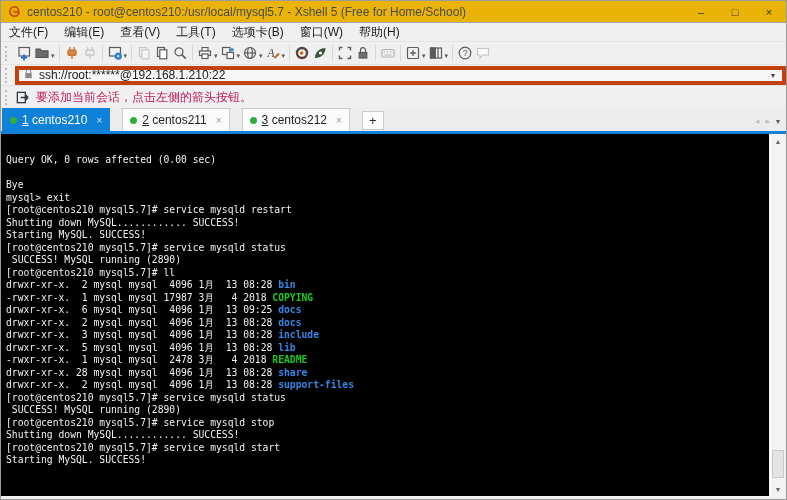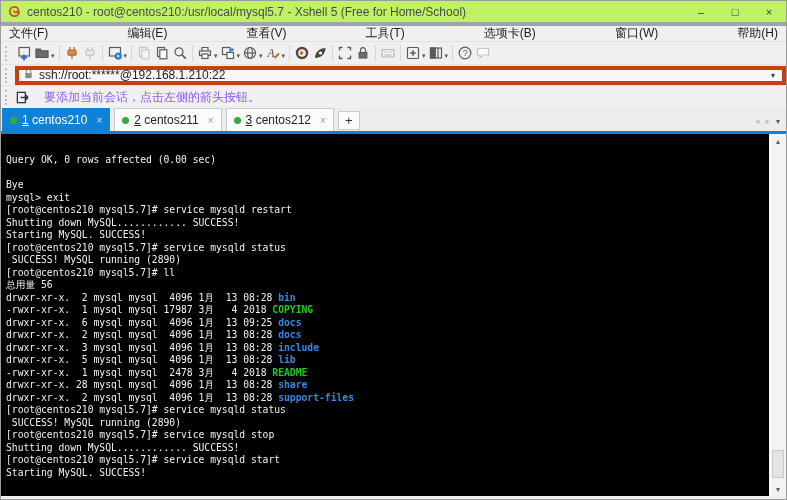--- a/index.html
+++ b/index.html
@@ -4,51 +4,51 @@
 <style>
   html,body{margin:0;padding:0;background:#cfcfcf;}
   *{box-sizing:border-box;}
   #window{position:relative;width:787px;height:500px;background:#f0f0f0;
     border:1px solid #9b9b9b;overflow:hidden;
     font-family:"Liberation Sans","DejaVu Sans",sans-serif;font-size:12px;color:#3c3c3c;}
   .bar{position:absolute;left:0;right:0;display:flex;align-items:center;}
   .grip{width:5px;height:15px;border-left:2px dotted #bdbdbd;margin:0 5px 0 4px;flex:0 0 auto;}
 
   
-  #titlebar{top:0;height:21px;background:#bef264;}
+  #titlebar{top:0;height:21px;background:#eab308;}
   #win-icon{margin:0 5px 0 6px;display:flex;align-items:center;}
   #title-text{flex:1;color:#4a4a4a;white-space:nowrap;overflow:hidden;}
   .win-ctrl{width:34px;height:20px;display:flex;align-items:center;justify-content:center;
     color:#333;font-size:11px;cursor:default;}
 
   
-  #menubar{top:21px;height:19px;border-top:4px solid #a3a3a3;justify-content:space-between;}
+  #menubar{top:21px;height:19px;border-top:1px solid #a3a3a3;}
   .menu-item{padding:1px 8px;color:#1c1c1c;}
 
   
   #toolbar{top:40px;height:23px;border-top:1px solid #e3e3e3;}
   .tb-btn{height:21px;padding:0 1px;display:flex;align-items:center;justify-content:center;}
   .tb-btn svg{display:block;}
   .caret{font-size:7px;color:#555;margin:4px 1px 0 0;line-height:1;}
   .tb-sep{width:1px;height:16px;background:#d7d7d7;margin:0 3px;}
 
   
   #addressbar{top:63px;height:21px;border-top:1px solid #e3e3e3;}
   #address-field{flex:1;height:19px;background:#f6f6f6;border:4px solid #c2410c;
     display:flex;align-items:center;padding:0 4px;color:#222;}
   #address-text{flex:1;margin-left:5px;white-space:nowrap;}
   #address-caret{font-size:8px;color:#444;padding:0 3px;}
 
   
   #sessionbar{top:84px;height:23px;border-top:1px solid #e3e3e3;}
-  #session-hint-text{color:#8b5cf6;margin-left:14px;}
+  #session-hint-text{color:#be185d;margin-left:6px;}
 
   
   #tabbar{top:107px;height:23px;background:#ececec;align-items:flex-end;padding-left:1px;}
-  .tab{height:23px;display:flex;align-items:center;gap:5px;padding:0 7px;margin-right:4px;
+  .tab{height:23px;display:flex;align-items:center;gap:5px;padding:0 7px;margin-right:12px;
     background:#fbfbfb;border:1px solid #cbcbcb;border-bottom:none;color:#222;}
   .tab.active{background:var(--tab-blue);border-color:var(--tab-blue);color:#fff;}
   .tab .dot{width:7px;height:7px;border-radius:50%;background:var(--dot-green);flex:0 0 auto;}
   .tab .num{text-decoration:underline;}
   .tab .close{font-size:10px;color:#9a9a9a;margin-left:4px;}
   .tab.active .close{color:#cfe6f8;}
   #new-tab-btn{width:22px;height:19px;margin-bottom:1px;background:#fbfbfb;border:1px solid #cbcbcb;
     display:flex;align-items:center;justify-content:center;color:#333;font-size:13px;}
   #tab-nav{margin-left:auto;display:flex;align-items:center;gap:6px;padding-right:6px;color:#bdbdbd;
     font-size:9px;margin-bottom:5px;}
@@ -312,21 +312,20 @@
       <div class="term-line"><span>Query OK, 0 rows affected (0.00 sec)</span></div>
       <div class="term-line"></div>
       <div class="term-line"><span>Bye</span></div>
       <div class="term-line"><span>mysql&gt; exit</span></div>
       <div class="term-line"><span>[root@centos210 mysql5.7]# service mysqld restart</span></div>
       <div class="term-line"><span>Shutting down MySQL............ SUCCESS!</span></div>
       <div class="term-line"><span>Starting MySQL. SUCCESS!</span></div>
       <div class="term-line"><span>[root@centos210 mysql5.7]# service mysqld status</span></div>
       <div class="term-line"><span> SUCCESS! MySQL running (2890)</span></div>
       <div class="term-line"><span>[root@centos210 mysql5.7]# ll</span></div>
-      <div class="term-line"><span>总用量 56</span></div>
       <div class="term-line"><span>drwxr-xr-x.  2 mysql mysql  4096 1月  13 08:28 </span><span class="d">bin</span></div>
       <div class="term-line"><span>-rwxr-xr-x.  1 mysql mysql 17987 3月   4 2018 </span><span class="e">COPYING</span></div>
       <div class="term-line"><span>drwxr-xr-x.  6 mysql mysql  4096 1月  13 09:25 </span><span class="d">docs</span></div>
       <div class="term-line"><span>drwxr-xr-x.  2 mysql mysql  4096 1月  13 08:28 </span><span class="d">docs</span></div>
       <div class="term-line"><span>drwxr-xr-x.  3 mysql mysql  4096 1月  13 08:28 </span><span class="d">include</span></div>
       <div class="term-line"><span>drwxr-xr-x.  5 mysql mysql  4096 1月  13 08:28 </span><span class="d">lib</span></div>
       <div class="term-line"><span>-rwxr-xr-x.  1 mysql mysql  2478 3月   4 2018 </span><span class="e">README</span></div>
       <div class="term-line"><span>drwxr-xr-x. 28 mysql mysql  4096 1月  13 08:28 </span><span class="d">share</span></div>
       <div class="term-line"><span>drwxr-xr-x.  2 mysql mysql  4096 1月  13 08:28 </span><span class="d">support-files</span></div>
       <div class="term-line"><span>[root@centos210 mysql5.7]# service mysqld status</span></div>

